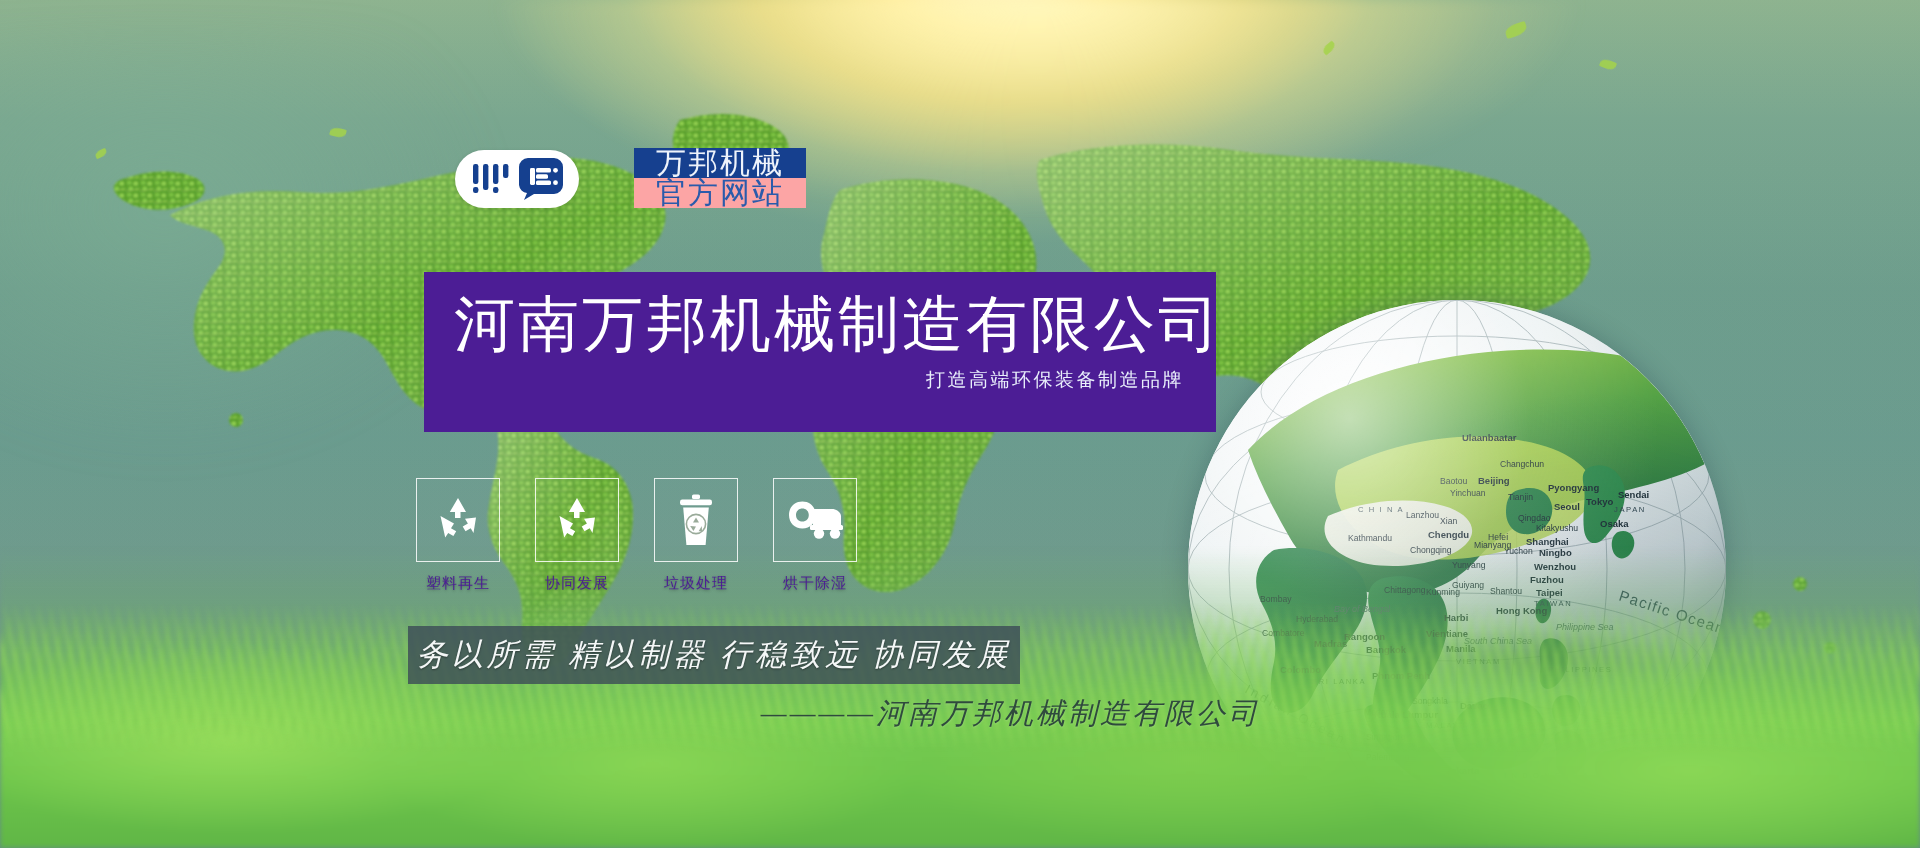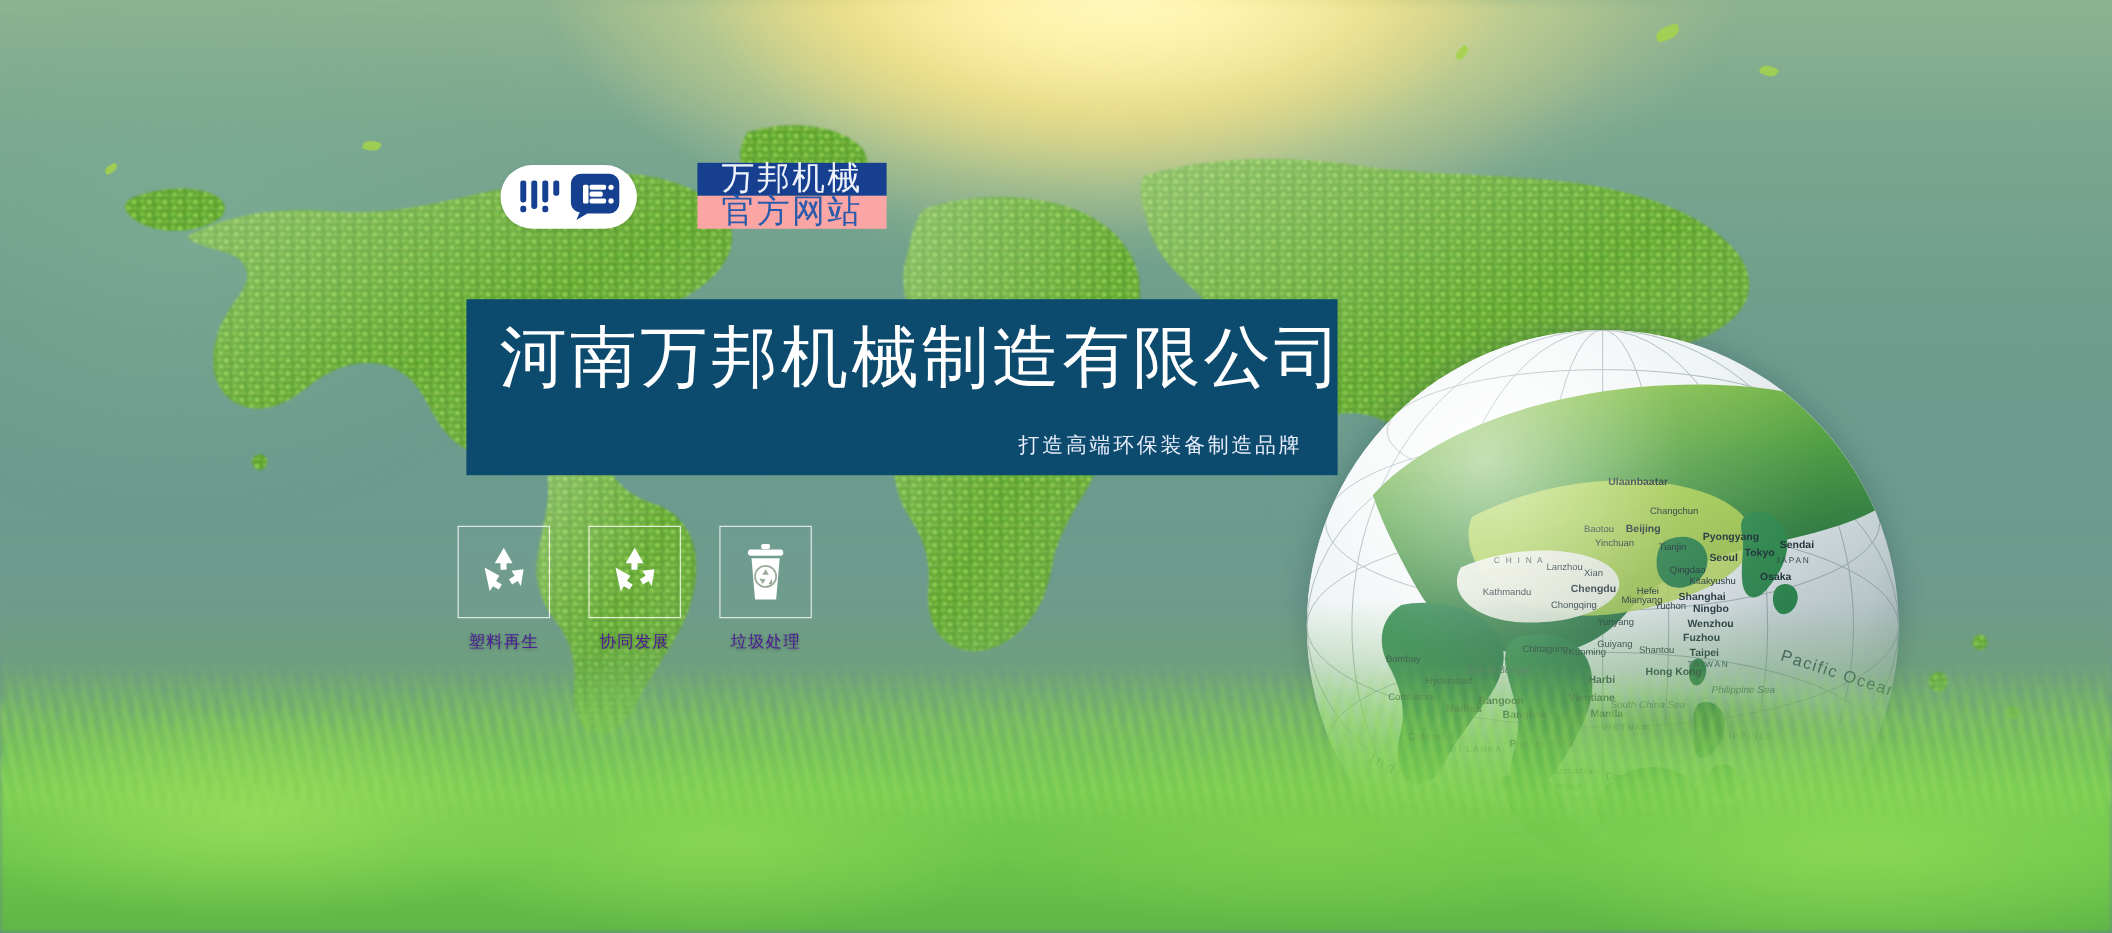--- a/index.html
+++ b/index.html
@@ -108,23 +108,23 @@
     font-size:30px; letter-spacing:2px; line-height:1;
     padding:0 22px; white-space:nowrap;
   }
   .navbox.blue { background:#16408f; color:#eef3fb; }
   .navbox.white { background:#fca5a5; color:#2a5bab; }
 
   
   .title-panel {
     position:absolute; left:424px; top:272px;
     width:792px; height:160px;
-    background:#0c4a6e;
+    background:#4c1d95;
     padding:20px 32px 14px 30px;
-    display:flex; flex-direction:column; justify-content:space-between;
+    display:flex; flex-direction:column; justify-content:flex-start;
   }
   .title-main {
     font-size:61px; color:#ffffff; letter-spacing:3px; line-height:1.06;
     white-space:nowrap; font-weight:300;
   }
   .title-sub {
     margin-top:10px; text-align:right; font-size:19px; color:#e8eefb;
     letter-spacing:2.5px; white-space:nowrap; font-weight:300;
   }
 
@@ -529,17 +529,37 @@
           <g fill="#9aab9a">
             <path d="M21 24.4 L24 29.6 L18 29.6 Z"></path>
             <path d="M15.2 33 L21 33.6 L18.4 38 Z"></path>
             <path d="M26.8 33 L23.6 38.2 L27 38.2 Z"></path>
           </g>
         </svg>
       </div>
       <div class="feature-label">垃圾处理</div>
     </div>
 
+    <div class="feature">
+      <div class="feature-box">
+        <svg width="58" height="42" viewBox="0 0 58 42" xmlns="http://www.w3.org/2000/svg">
+          <g fill="#ffffff">
+            <path d="M3 16 C3 8 8.6 2.6 16.4 2.6 C24.2 2.6 29.6 8 29.6 16 C29.6 24 24.2 29.4 16.4 29.4 C8.6 29.4 3 24 3 16 Z
+                     M16.4 9.4 C12.6 9.4 10 12.2 10 16 C10 19.8 12.6 22.6 16.4 22.6 C20.2 22.6 22.8 19.8 22.8 16
+                     C22.8 12.2 20.2 9.4 16.4 9.4 Z"></path>
+            <path d="M27 10 L46 10 C50 10 54 12.4 55 16.6 L55 26 L27 26 Z"></path>
+            <rect x="24" y="26" width="33" height="5" rx="1.6"></rect>
+            <circle cx="33" cy="34.6" r="5.2"></circle>
+            <circle cx="49" cy="34.6" r="5.2"></circle>
+          </g>
+        </svg>
+      </div>
+      <div class="feature-label">烘干除湿</div>
+    </div>
 
   </div>
 
+  <div class="slogan-banner">
+    <div class="slogan-text">务以所需 精以制器 行稳致远 协同发展</div>
+  </div>
+  <div class="slogan-attrib">————河南万邦机械制造有限公司</div>
 
 </div>
 
 </body></html>

